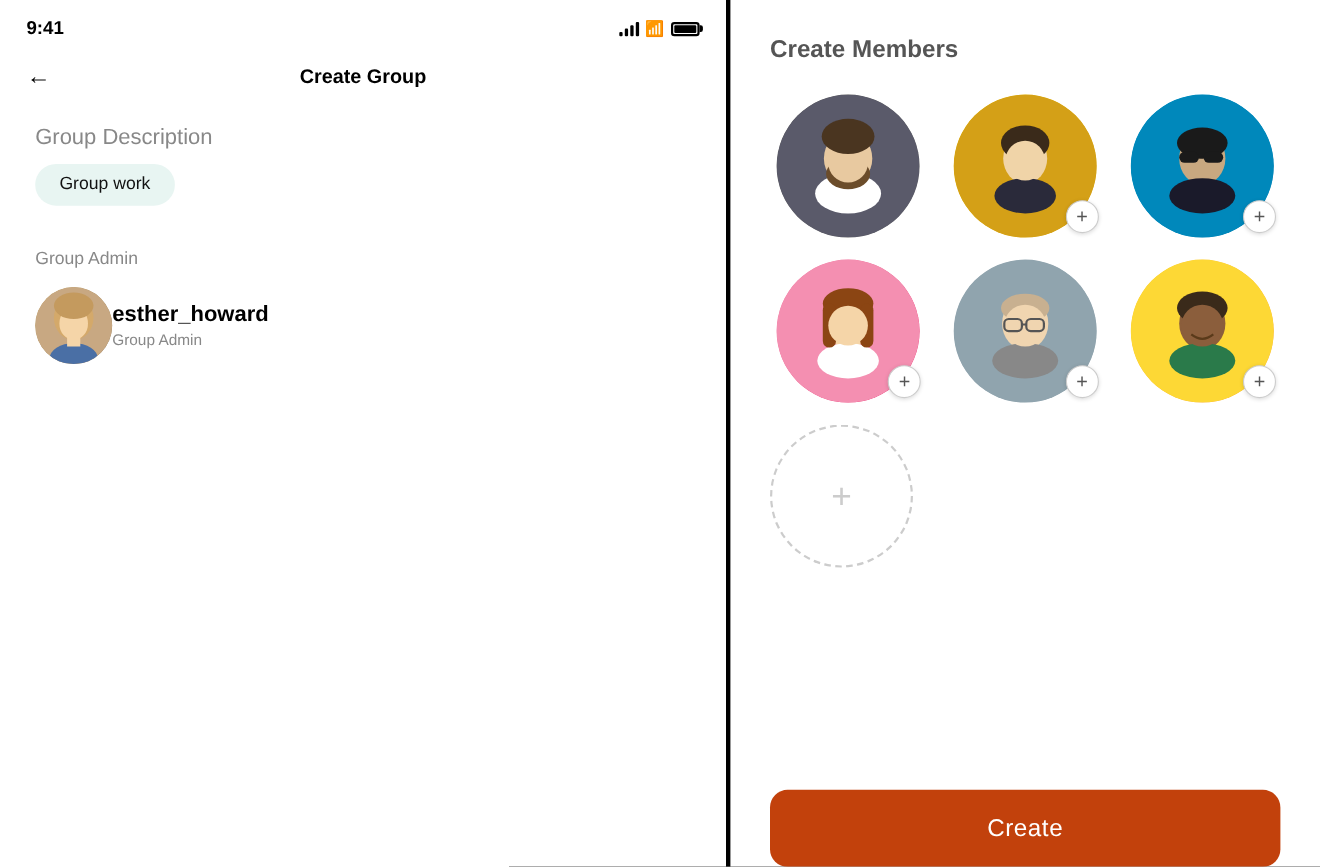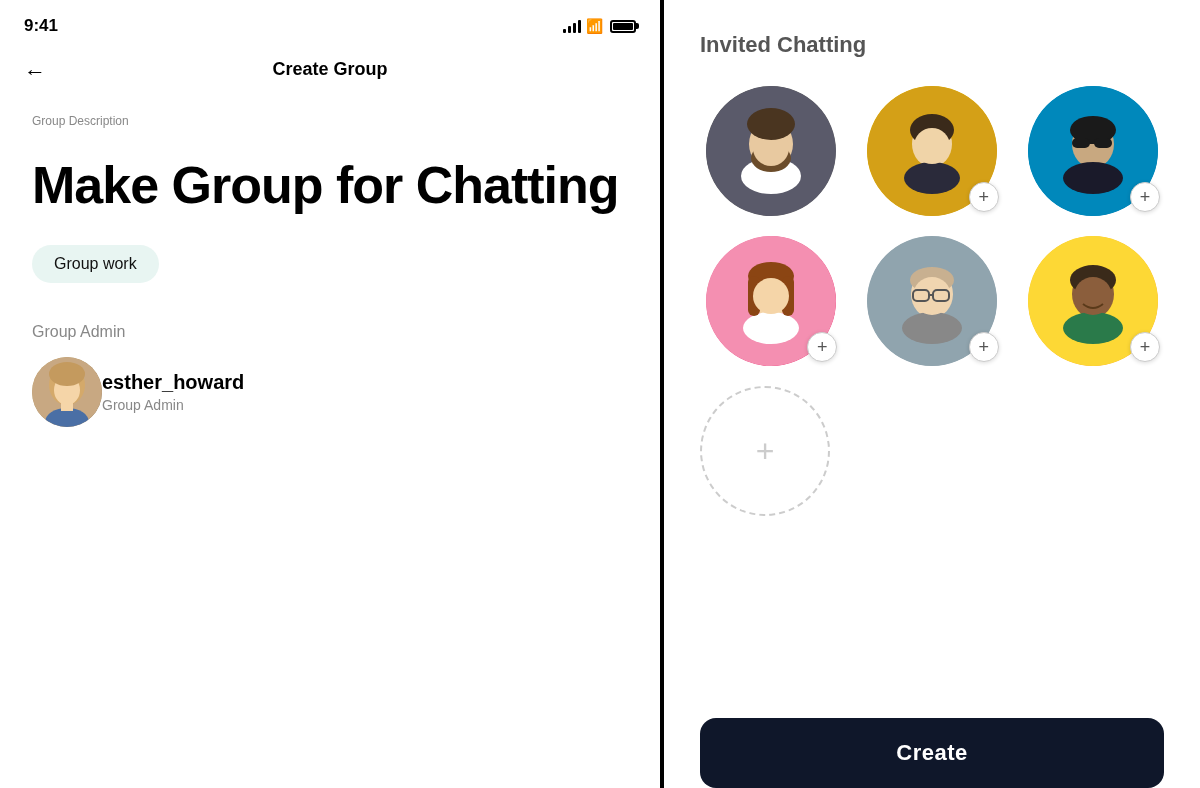--- a/index.html
+++ b/index.html
@@ -110,24 +110,24 @@
       left: 50%;
       transform: translateX(-50%);
     }
 
     .content-area {
       padding: 16px 32px 24px 32px;
       flex: 1;
     }
 
     .section-label {
-      font-size: 12px;
+      font-size: 20px;
       color: #888;
       font-weight: 400;
-      margin-bottom: 30px;
+      margin-bottom: 12px;
     }
 
     .main-heading {
       font-size: 52px;
       font-weight: 900;
       color: #000;
       line-height: 1.05;
       margin-bottom: 32px;
       letter-spacing: -1px;
     }
@@ -264,27 +264,27 @@
     }
 
     .add-row {
       display: flex;
       justify-content: flex-start;
       margin-bottom: 32px;
     }
 
     .create-btn {
       width: 100%;
-      background: #0f172a;
+      background: #c2410c;
       color: #fff;
       border: none;
       border-radius: 16px;
       padding: 22px;
       font-size: 22px;
-      font-weight: 700;
+      font-weight: 400;
       cursor: pointer;
       margin-top: auto;
       margin-bottom: 0;
       letter-spacing: 0.5px;
     }
 
     .create-btn-wrapper {
       margin-top: auto;
       padding-bottom: 0;
     }
@@ -318,21 +318,20 @@
     </div>
   </div>
 
   <div class="nav-bar">
     <span class="back-btn">←</span>
     <span class="nav-title">Create Group</span>
   </div>
 
   <div class="content-area">
     <div class="section-label">Group Description</div>
-    <div class="main-heading">Make Group for Chatting</div>
 
     <div class="tags-row">
       <span class="tag">Group work</span>
     </div>
 
     <div class="admin-section-label">Group Admin</div>
 
     <div class="admin-row">
       <div class="avatar-placeholder-admin">
 
@@ -352,21 +351,21 @@
       </div>
       <div>
         <div class="admin-info-name">esther_howard</div>
         <div class="admin-info-role">Group Admin</div>
       </div>
     </div>
   </div>
 </div>
 
 <div class="right-panel">
-  <div class="invited-title">Invited Chatting</div>
+  <div class="invited-title">Create Members</div>
 
   <div class="members-grid">
 
     <div class="member-item">
       <div class="member-circle av-1">
         <svg width="130" height="130" viewBox="0 0 130 130" xmlns="http://www.w3.org/2000/svg">
           <circle cx="65" cy="65" r="65" fill="#5a5a6a"></circle>
           <ellipse cx="65" cy="58" rx="22" ry="24" fill="#e8c9a0"></ellipse>
           <ellipse cx="65" cy="90" rx="30" ry="18" fill="#fff"></ellipse>
 

